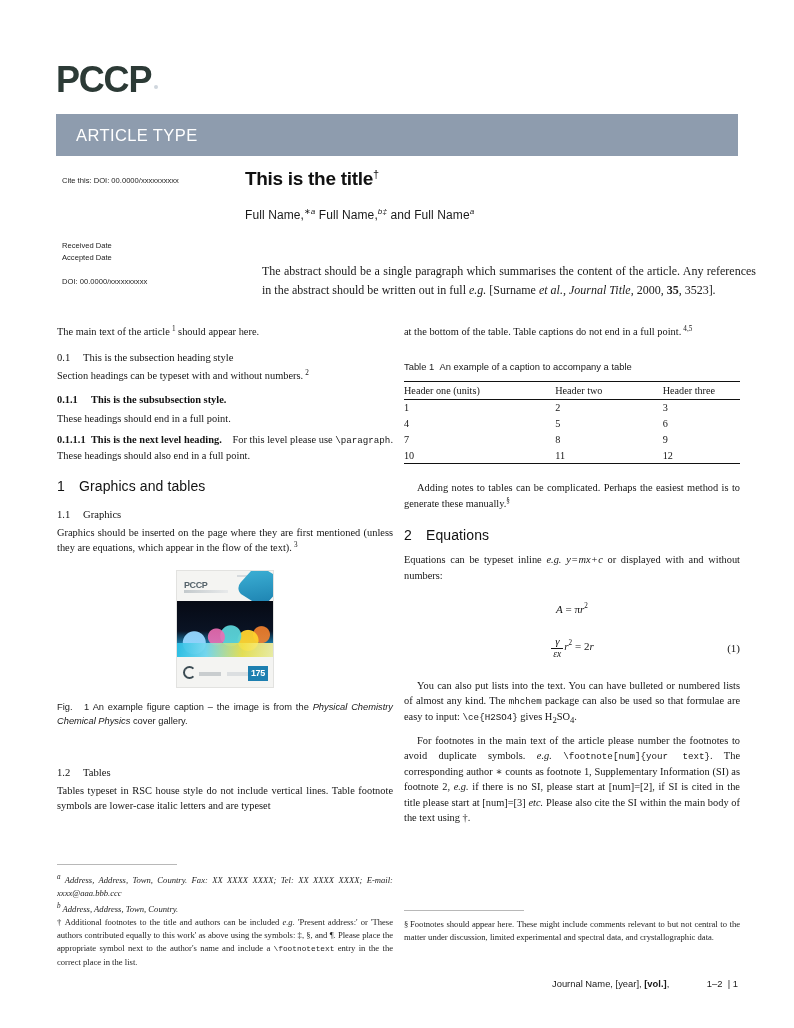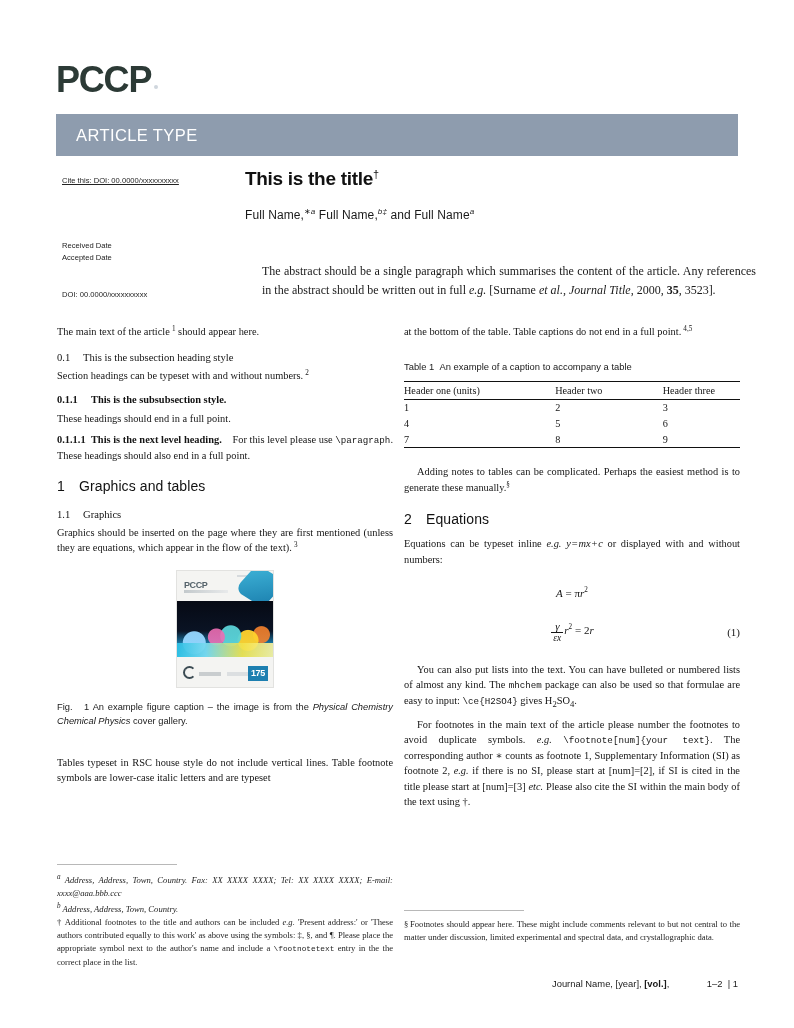--- a/index.html
+++ b/index.html
@@ -61,23 +61,23 @@
   
   .rail {
     position: absolute;
     left: 62px; top: 175px;
     width: 170px;
     font-family: "Liberation Sans", "DejaVu Sans", sans-serif;
     font-size: 7.6px;
     color: #222;
     line-height: 1.55;
   }
-  .rail .cite { margin-bottom: 2px; text-decoration: underline; }
+  .rail .cite { margin-bottom: 2px; }
   .rail .dates { position: absolute; top: 65px; left: 0; }
-  .rail .doi { position: absolute; top: 114px; left: 0; }
+  .rail .doi { position: absolute; top: 101px; left: 0; }
 
   
   .titleblock {
     position: absolute;
     left: 245px; top: 168px;
     width: 494px;
   }
   .art-title {
     font-family: Liberation Sans, sans-serif;
     font-size: 19px;
@@ -405,20 +405,21 @@
         <div class="cover-rsc"></div>
         <div class="cover-rsc-txt"></div>
         <div class="cover-grey"></div>
         <div class="cover-175">175</div>
       </div>
       <div class="figcaption"><span>Fig.</span>&nbsp;&nbsp;&nbsp;<span>1</span> <span>An example figure caption – the image is from the </span><i>Physical Chemistry Chemical Physics</i><span> cover gallery.</span></div>
     </div>
 
     <div style="height:26px"></div>
 
+    <h3 class="sub"><span class="num">1.2</span><span>Tables</span></h3>
     <p class="body">Tables typeset in RSC house style do not include vertical lines. Table footnote symbols are lower-case italic letters and are typeset</p>
   </div>
 
   <div class="col col-right">
 
     <p class="body">at the bottom of the table. Table captions do not end in a full point. <sup>4,5</sup></p>
 
     <div class="tablecaption"><span>Table 1</span>&nbsp;&nbsp;<span>An example of a caption to accompany a table</span></div>
 
     <table class="rsc">
@@ -438,20 +439,25 @@
         <tr>
           <td>4</td>
           <td>5</td>
           <td>6</td>
         </tr>
         <tr>
           <td>7</td>
           <td>8</td>
           <td>9</td>
         </tr>
+        <tr>
+          <td>10</td>
+          <td>11</td>
+          <td>12</td>
+        </tr>
       </tbody>
     </table>
 
     <div style="height:16px"></div>
 
     <p class="body indent">Adding notes to tables can be complicated. Perhaps the easiest method is to generate these manually.<sup>§</sup></p>
 
     <h2 class="sec"><span class="num">2</span><span>Equations</span></h2>
 
     <p class="body">Equations can be typeset inline <i>e.g.</i> <i>y</i> = <i>mx</i> + <i>c</i> or displayed with and without numbers:</p>

